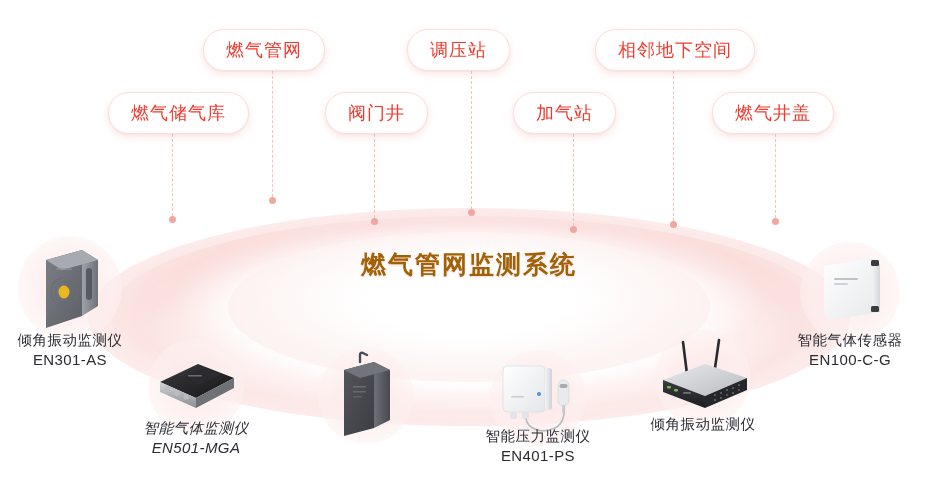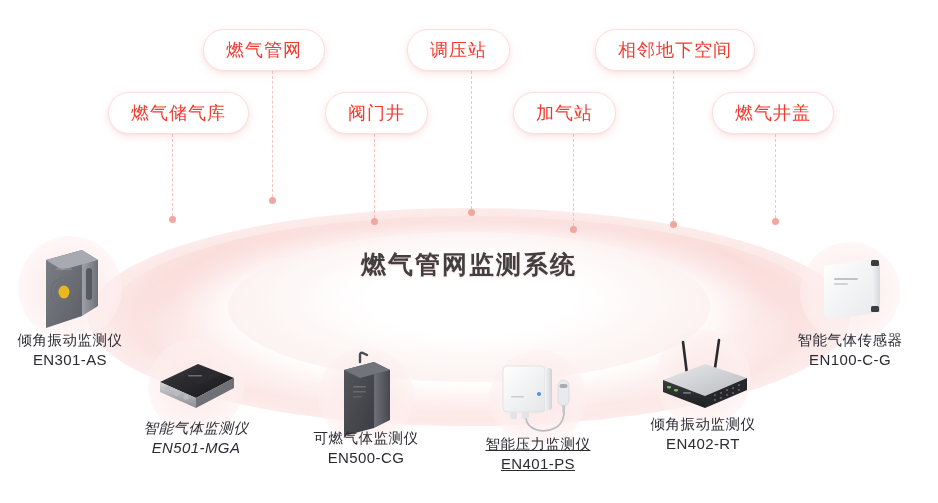--- a/index.html
+++ b/index.html
@@ -80,21 +80,21 @@
   
   .center-title {
     position: absolute;
     left: 0;
     top: 248px;
     width: 938px;
     text-align: center;
     font-size: 25px;
     font-weight: bold;
     letter-spacing: 2px;
-    color: #404040;
+    color: #a16207;
     text-shadow: 0 1px 2px rgba(232,38,28,0.16);
   }
 
   
   .pill {
     position: absolute;
     display: flex;
     align-items: center;
     justify-content: center;
     height: 42px;
@@ -261,21 +261,20 @@
           </linearGradient>
         </defs>
         <path d="M24,12 L24,5 Q24,2 27,3 L31,5" fill="none" stroke="#4A4C52" stroke-width="2.4" stroke-linecap="round"></path>
         <polygon points="8,20 38,12 38,78 8,86" fill="url(#gE)"></polygon>
         <polygon points="38,12 54,20 54,70 38,78" fill="url(#gF)"></polygon>
         <polygon points="8,20 38,12 54,20 24,28" fill="#71747A"></polygon>
         <rect x="17" y="36" width="13" height="1.6" rx="0.8" fill="#8A8D93" opacity="0.55"></rect>
         <rect x="17" y="41" width="13" height="1.6" rx="0.8" fill="#8A8D93" opacity="0.45"></rect>
         <rect x="17" y="46" width="9" height="1.6" rx="0.8" fill="#8A8D93" opacity="0.35"></rect>
       </svg></div>
-        <div class="caption" style="top: 80px;"><span>可燃气体监测仪</span><span class="model">EN500-CG</span></div>
       </div>
       <div class="device" style="left: 490px; top: 350px; width: 96px; height: 126px;">
         <div class="halo" style="left: 0px; top: 0px; width: 96px; height: 96px;"></div>
         <div class="art" style="left: 5px; top: 6px;">
       <svg width="88" height="84" viewBox="0 0 88 84">
         <defs>
           <linearGradient id="gG" x1="0" y1="0" x2="1" y2="1">
             <stop offset="0" stop-color="#FFFFFF"></stop>
                 <stop offset="1" stop-color="#E4E6E9"></stop>
           </linearGradient>
@@ -288,21 +287,21 @@
         <rect x="50" y="12" width="7" height="42" rx="3" fill="url(#gH)"></rect>
         <rect x="15" y="56" width="7" height="7" rx="2" fill="#E2E4E7"></rect>
         <rect x="27" y="56" width="7" height="7" rx="2" fill="#E2E4E7"></rect>
         <circle cx="44" cy="38" r="2" fill="#4E8FE8"></circle>
         <rect x="16" y="40" width="13" height="1.6" rx="0.8" fill="#C9CCD1"></rect>
         <path d="M31,63 C33,74 48,78 60,72 C68,68 70,58 69,48" fill="none" stroke="#B9BCC1" stroke-width="1.6" stroke-linecap="round"></path>
         <rect x="63" y="24" width="11" height="26" rx="5.5" fill="#E8EAED" stroke="#D3D6DA" stroke-width="0.7"></rect>
         <rect x="64.5" y="28" width="8" height="4" rx="2" fill="#A8ACB2"></rect>
         <path d="M68.5,50 L68.5,56" stroke="#C6C9CE" stroke-width="2.4" stroke-linecap="round"></path>
       </svg></div>
-        <div class="caption" style="top: 84px; text-decoration: underline;"><span>智能压力监测仪</span><span class="model">EN401-PS</span></div>
+        <div class="caption" style="top: 76px;"><span>智能压力监测仪</span><span class="model">EN401-PS</span></div>
       </div>
       <div class="device" style="left: 655px; top: 330px; width: 96px; height: 130px;">
         <div class="halo" style="left: 0px; top: 0px; width: 96px; height: 96px;"></div>
         <div class="art" style="left: 2px; top: 8px;">
       <svg width="96" height="80" viewBox="0 0 96 80">
         <defs>
           <linearGradient id="gI" x1="0" y1="0" x2="1" y2="1">
             <stop offset="0" stop-color="#E7E9EB"></stop>
                 <stop offset="1" stop-color="#B9BCC0"></stop>
           </linearGradient>
@@ -325,21 +324,21 @@
           <circle cx="58" cy="62" r="1.1"></circle>
               <circle cx="64" cy="60" r="1.1"></circle>
           <circle cx="70" cy="57" r="1.1"></circle>
               <circle cx="76" cy="55" r="1.1"></circle>
           <circle cx="82" cy="52" r="1.1"></circle>
         </g>
         <rect x="10" y="48" width="4" height="2.6" rx="1" fill="#6CC24A"></rect>
         <rect x="17" y="51" width="4" height="2.6" rx="1" fill="#6CC24A"></rect>
         <rect x="26" y="54" width="8" height="1.8" rx="0.9" fill="#8C9096" opacity="0.7"></rect>
       </svg></div>
-        <div class="caption" style="top: 84px;"><span>倾角振动监测仪</span><span class="model">EN402-RT</span></div>
+        <div class="caption" style="top: 84px;"><span>倾角振动监测仪</span></div>
       </div>
       <div class="device" style="left: 800px; top: 242px; width: 100px; height: 134px;">
         <div class="halo" style="left: 0px; top: 0px; width: 100px; height: 100px;"></div>
         <div class="art" style="left: 14px; top: 8px;">
       <svg width="76" height="80" viewBox="0 0 76 80">
         <defs>
           <linearGradient id="gK" x1="0" y1="0" x2="1" y2="1">
             <stop offset="0" stop-color="#FFFFFF"></stop>
                 <stop offset="1" stop-color="#E6E8EB"></stop>
           </linearGradient>

